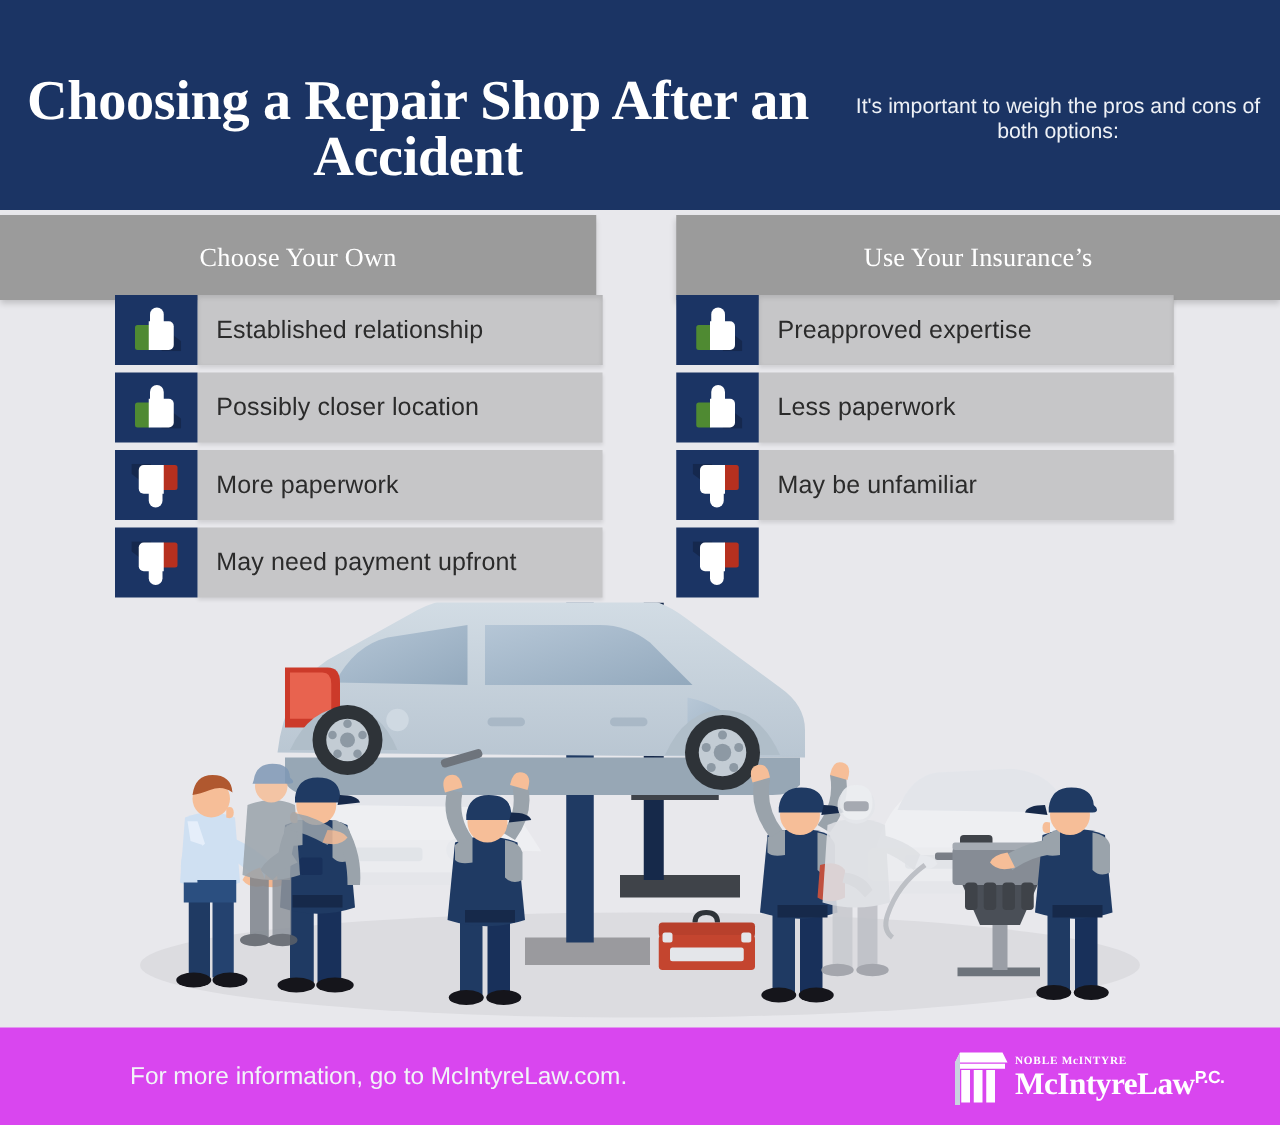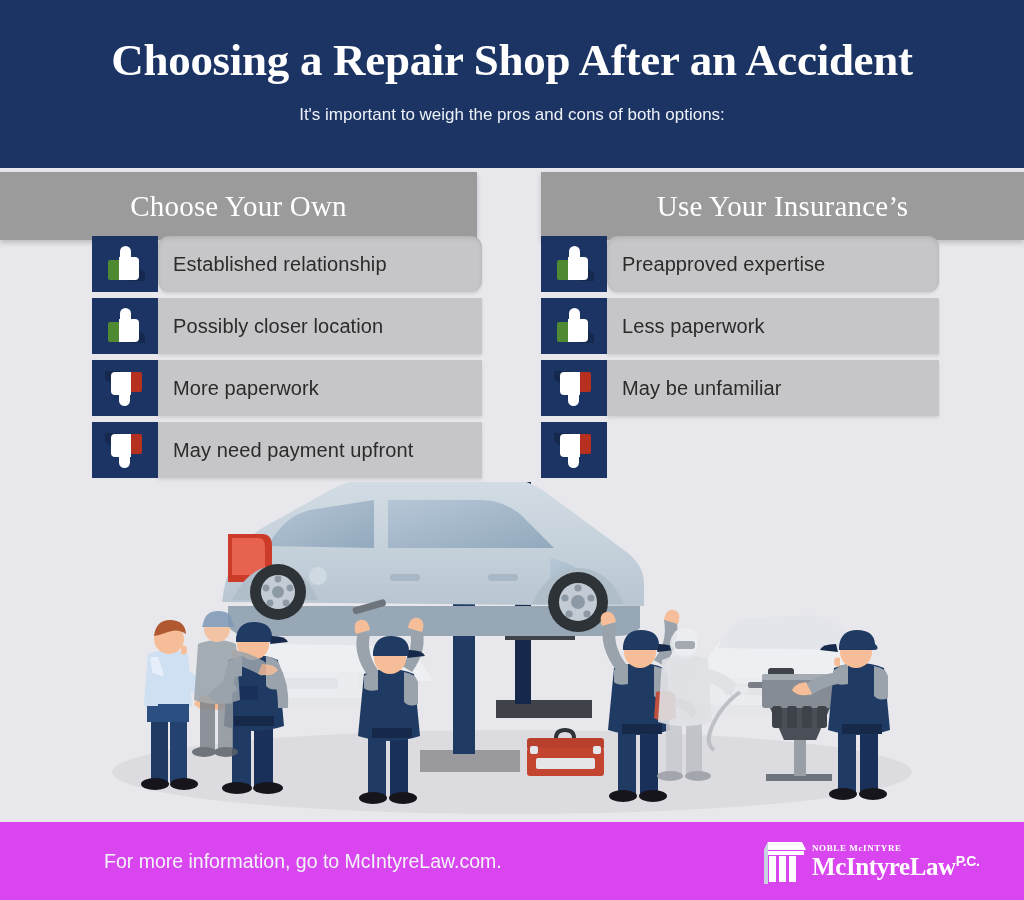--- a/index.html
+++ b/index.html
@@ -8,21 +8,21 @@
     background: #e8e8ec;
     font-family: "Liberation Sans", sans-serif;
     overflow: hidden;
   }
   .page { position: relative; width: 1024px; height: 900px; background: #e8e8ec; }
 
   
   .header {
     position: absolute; left: 0; top: 0; width: 1024px; height: 168px;
     background: #1b3464;
-    display: flex; flex-direction: column;
+    display: flex; flex-direction: row;
     align-items: center; justify-content: flex-start;
   }
   .title {
     margin-top: 38px;
     font-family: "Liberation Serif", serif;
     font-weight: bold;
     font-size: 45px;
     letter-spacing: -0.3px;
     color: #ffffff;
     text-align: center;
@@ -40,21 +40,21 @@
   .colhead {
     position: absolute; top: 172px; height: 68px;
     background: #9b9b9b;
     display: flex; align-items: center; justify-content: center;
     box-shadow: 0 3px 5px rgba(0,0,0,0.18);
   }
   .colhead.left  { left: 0;   width: 477px; }
   .colhead.right { left: 541px; width: 483px; }
   .colhead-text {
     font-family: "Liberation Serif", serif;
-    font-size: 29px; color: #ffffff; font-weight: 400;
+    font-size: 21px; color: #ffffff; font-weight: 400;
     letter-spacing: 0.2px;
     text-align: right;
   }
 
   
   .col { position: absolute; top: 236px; }
   .col.left  { left: 92px;  width: 390px; }
   .col.right { left: 541px; width: 398px; }
 
   .row {
@@ -72,21 +72,21 @@
   .row-label {
     flex: 1 1 auto;
     background: #c6c6c8;
     display: flex; align-items: center;
     padding-left: 15px;
     font-size: 20px;
     color: #2b2b2b;
     letter-spacing: 0.1px;
     box-shadow: 0 2px 3px rgba(0,0,0,0.10);
   }
-  .row:first-child .row-label { box-shadow: 0 2px 3px rgba(0,0,0,0.10), inset 0 2px 4px rgba(0,0,0,0.10); border-radius: 11px; }
+  .row:first-child .row-label { box-shadow: 0 2px 3px rgba(0,0,0,0.10), inset 0 2px 4px rgba(0,0,0,0.10); }
 
   
   .thumb { position: relative; width: 40px; height: 38px; }
   .thumb .cuff {
     position: absolute; width: 13px; height: 20px; border-radius: 2px;
   }
   .thumb .palm {
     position: absolute; background: #ffffff; border-radius: 3px;
   }
   .thumb .digit {

